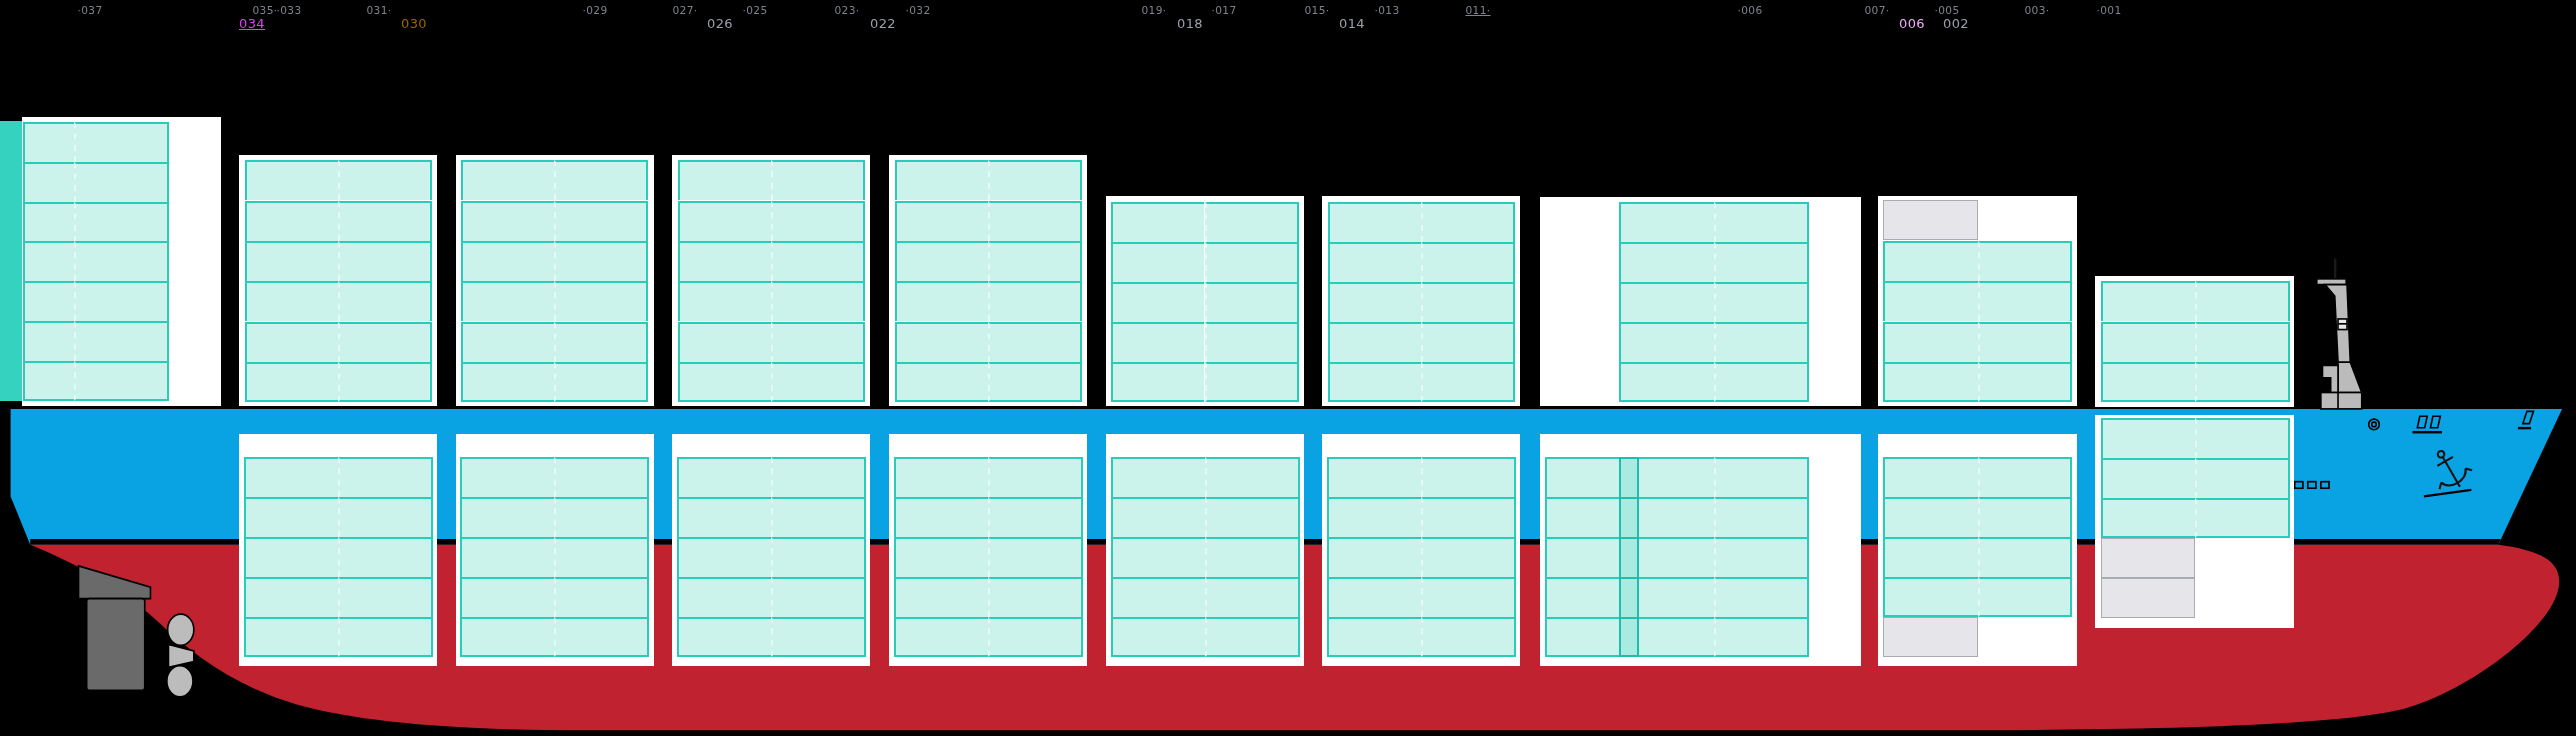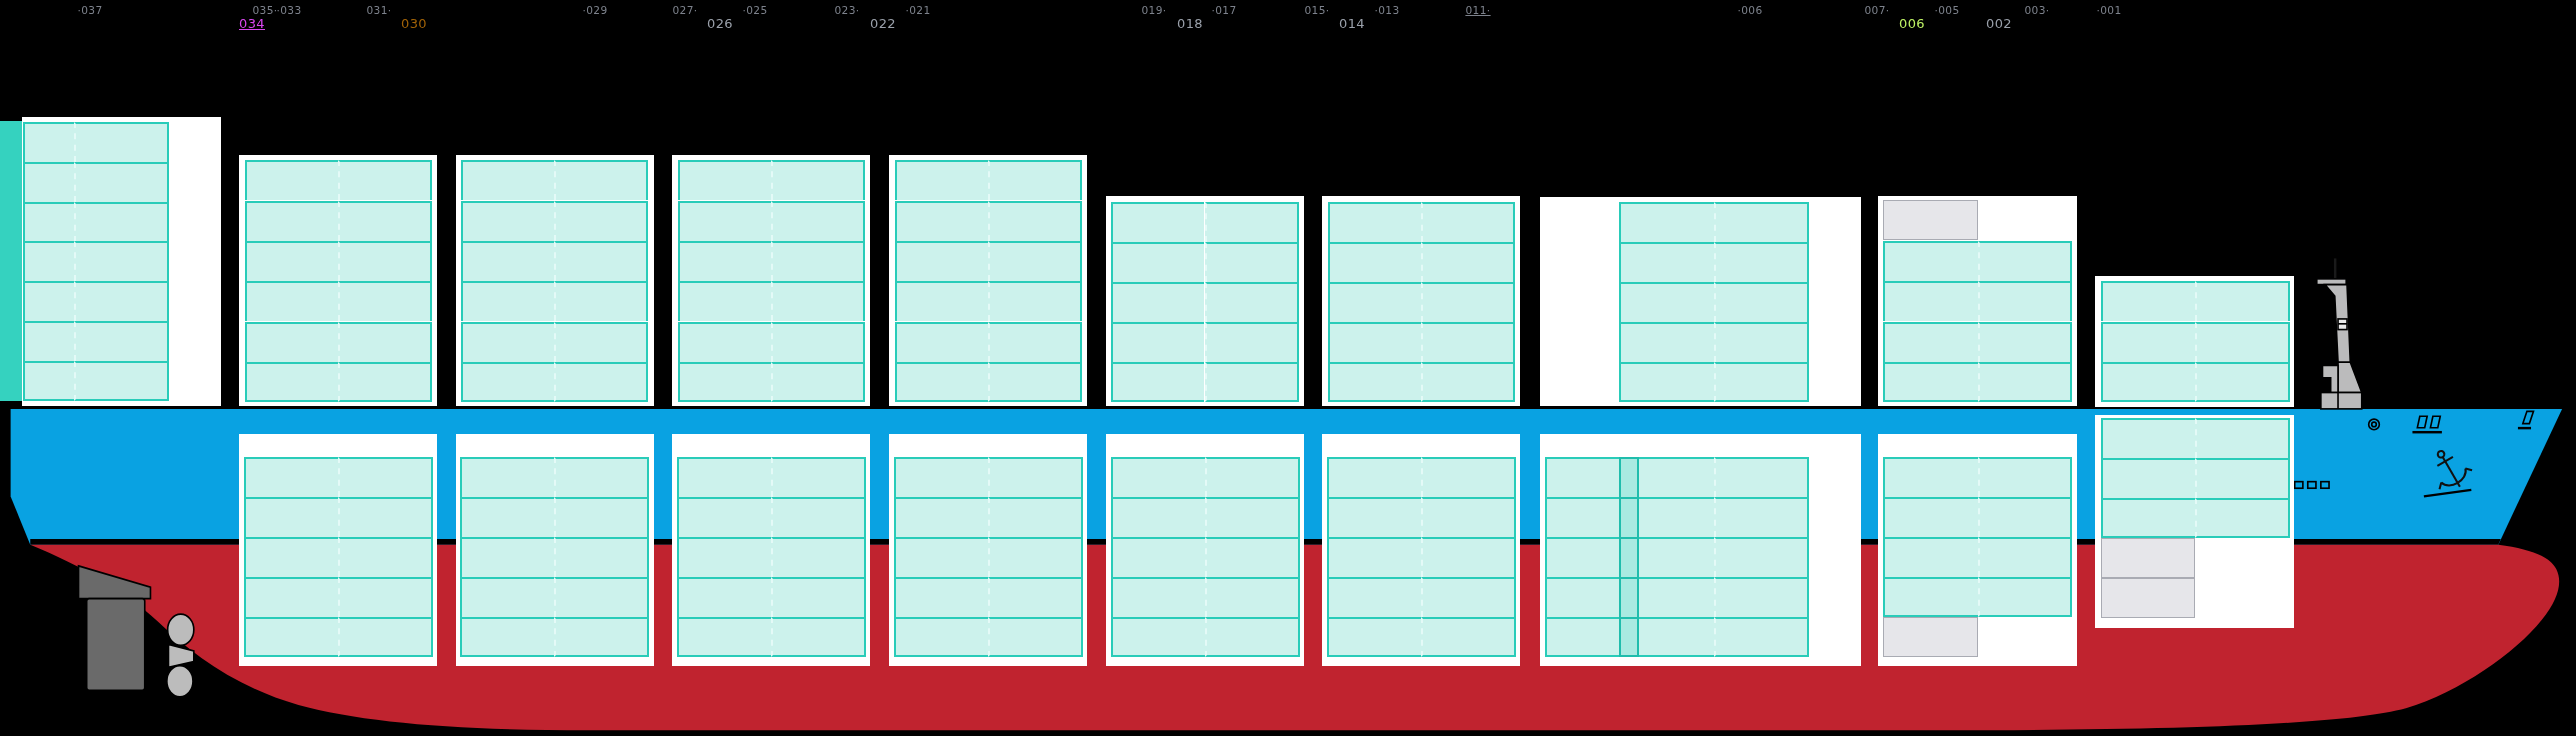--- a/index.html
+++ b/index.html
@@ -87,34 +87,34 @@
       <span class="lbl even" style="left: 252px; color: #d946ef; text-decoration: underline;">034</span>
       <span class="lbl odd" style="left: 289px; color: rgb(125, 130, 140);">·033</span>
       <span class="lbl odd" style="left: 379px; color: rgb(125, 130, 140);">031·</span>
       <span class="lbl even" style="left: 414px; color: #a16207;">030</span>
       <span class="lbl odd" style="left: 595px; color: rgb(125, 130, 140);">·029</span>
       <span class="lbl odd" style="left: 685px; color: rgb(125, 130, 140);">027·</span>
       <span class="lbl even" style="left: 720px; color: rgb(154, 160, 170);">026</span>
       <span class="lbl odd" style="left: 755px; color: rgb(125, 130, 140);">·025</span>
       <span class="lbl odd" style="left: 847px; color: rgb(125, 130, 140);">023·</span>
       <span class="lbl even" style="left: 883px; color: rgb(154, 160, 170);">022</span>
-      <span class="lbl odd" style="left: 918px; color: rgb(125, 130, 140);">·021</span>
+      <span class="lbl odd" style="left: 918px; color: rgb(125, 130, 140);">·032</span>
       <span class="lbl odd" style="left: 1154px; color: rgb(125, 130, 140);">019·</span>
       <span class="lbl even" style="left: 1190px; color: rgb(154, 160, 170);">018</span>
       <span class="lbl odd" style="left: 1224px; color: rgb(125, 130, 140);">·017</span>
       <span class="lbl odd" style="left: 1317px; color: rgb(125, 130, 140);">015·</span>
       <span class="lbl even" style="left: 1352px; color: rgb(154, 160, 170);">014</span>
       <span class="lbl odd" style="left: 1387px; color: rgb(125, 130, 140);">·013</span>
       <span class="lbl odd" style="left: 1478px; color: rgb(125, 130, 140); text-decoration: underline;">011·</span>
       <span class="lbl odd" style="left: 1750px; color: rgb(125, 130, 140);">·006</span>
       <span class="lbl odd" style="left: 1877px; color: rgb(125, 130, 140);">007·</span>
-      <span class="lbl even" style="left: 1912px; color: #bef264;">006</span>
+      <span class="lbl even" style="left: 1912px; color: #f0abfc;">006</span>
       <span class="lbl odd" style="left: 1947px; color: rgb(125, 130, 140);">·005</span>
       <span class="lbl odd" style="left: 2037px; color: rgb(125, 130, 140);">003·</span>
-      <span class="lbl even" style="left: 1999px; color: rgb(154, 160, 170); text-align: center;">002</span>
+      <span class="lbl even" style="left: 1956px; color: rgb(154, 160, 170); text-align: center;">002</span>
       <span class="lbl odd" style="left: 2109px; color: rgb(125, 130, 140);">·001</span>
     </div>
   <div id="bays">
       <div class="bay-box" style="left: 22px; top: 117px; width: 199px; height: 289px; background: rgb(255, 255, 255);"></div>
       <div class="slot" style="left: 23px; top: 122px; width: 52px; height: 40px; background: rgb(204, 242, 236); border-top: 2.5px solid rgb(41, 204, 185); border-left: 2.5px solid rgb(41, 204, 185);"></div>
       <div class="slot" style="left: 74px; top: 122px; width: 95px; height: 40px; background: rgb(204, 242, 236); border-top: 2.5px solid rgb(41, 204, 185); border-left: 2.5px dashed rgb(228, 250, 247); border-right: 2.5px solid rgb(41, 204, 185);"></div>
       <div class="slot" style="left: 23px; top: 162px; width: 52px; height: 40px; background: rgb(204, 242, 236); border-top: 2.5px solid rgb(41, 204, 185); border-left: 2.5px solid rgb(41, 204, 185);"></div>
       <div class="slot" style="left: 74px; top: 162px; width: 95px; height: 40px; background: rgb(204, 242, 236); border-top: 2.5px solid rgb(41, 204, 185); border-left: 2.5px dashed rgb(228, 250, 247); border-right: 2.5px solid rgb(41, 204, 185);"></div>
       <div class="slot" style="left: 23px; top: 202px; width: 52px; height: 40px; background: rgb(204, 242, 236); border-top: 2.5px solid rgb(41, 204, 185); border-left: 2.5px solid rgb(41, 204, 185);"></div>
       <div class="slot" style="left: 74px; top: 202px; width: 95px; height: 40px; background: rgb(204, 242, 236); border-top: 2.5px solid rgb(41, 204, 185); border-left: 2.5px dashed rgb(228, 250, 247); border-right: 2.5px solid rgb(41, 204, 185);"></div>

